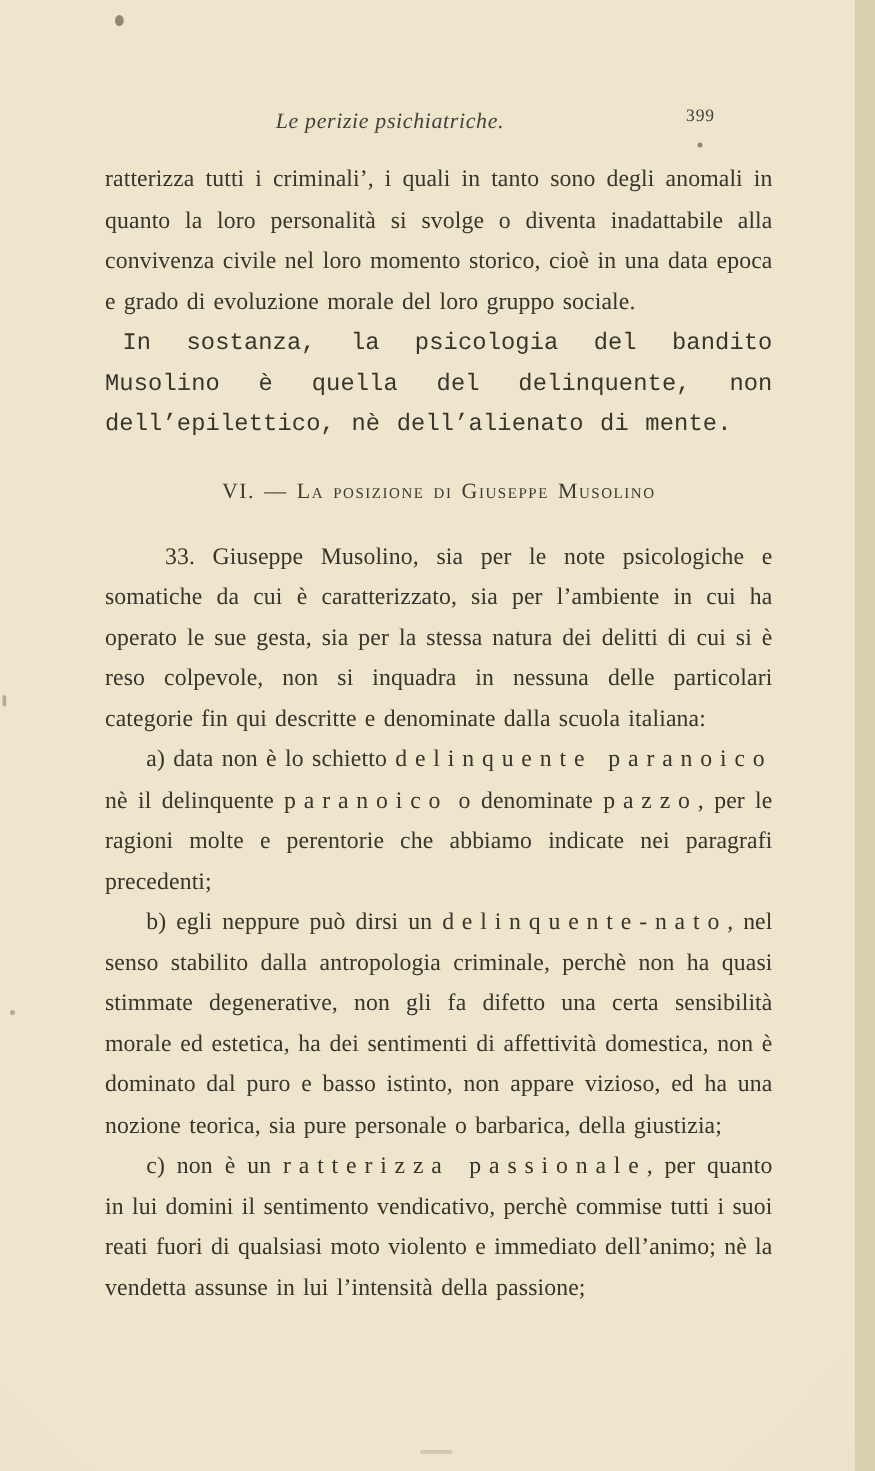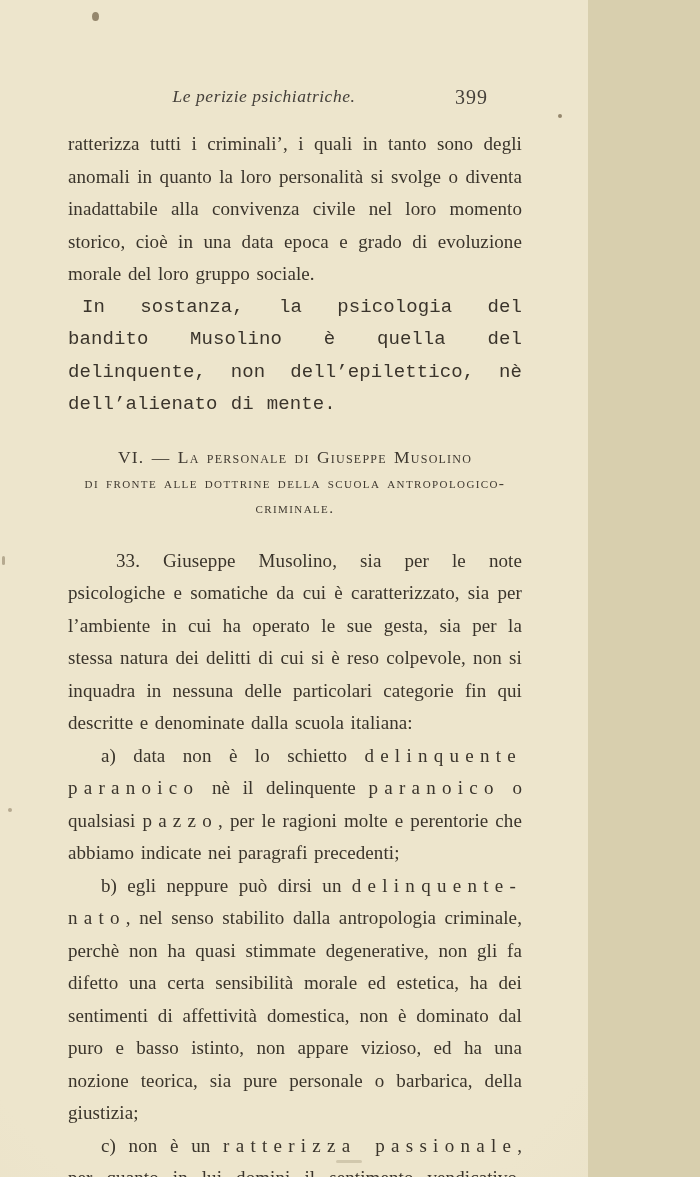--- a/index.html
+++ b/index.html
@@ -5,21 +5,21 @@
   html, body {
     margin: 0;
     padding: 0;
     width: 700px;
     height: 1177px;
     overflow: hidden;
     background: #d8cfae;
   }
   .page {
     position: relative;
-    width: 588px;
+    width: 684px;
     height: 1177px;
     box-sizing: border-box;
     padding: 86px 66px 0 68px;
     background:
       radial-gradient(145% 120% at 48% 45%, #ede5cc 52%, #e7deC3 80%, #ddd3b4 100%);
     font-family: "Liberation Serif", "DejaVu Serif", serif;
     color: #3a342b;
   }
   
   .header {
@@ -32,33 +32,34 @@
     text-align: center;
     padding-right: 62px;
     font-style: italic;
     font-size: 17.5px;
     letter-spacing: 0.03em;
     color: #45403a;
   }
   .page-number {
     position: absolute;
     top: 0;
-    right: 34px;
-    font-size: 20px;
+    right: 46px;
+    font-size: 14px;
     letter-spacing: 0.05em;
     color: #45403a;
     font-family: Liberation Serif, serif;
   }
   
   .body-text {
     font-size: 19px;
     line-height: 32.5px;
     text-align: justify;
     word-spacing: 0.09em;
     letter-spacing: 0.005em;
+    margin-left: 16px;
   }
   .para { margin: 0; }
   .para.indent-sm { text-indent: 14px; font-family: Liberation Mono, monospace; }
   .para.indent-md { text-indent: 33px; }
   .para.indent-lg { text-indent: 48px; }
   .spaced {
     letter-spacing: 0.33em;
   }
   .section-heading {
     margin: 23px 0 25px 0;
@@ -101,22 +102,21 @@
 
   <div class="header">
     <span class="running-title">Le perizie psichiatriche.</span>
     <span class="page-number">399</span>
   </div>
 
   <div class="body-text" id="content">
       <p class="para"><span>ratterizza tutti i criminali’, i quali in tanto sono degli anomali in quanto la loro personalità si svolge o diventa inadattabile alla convivenza civile nel loro momento storico, cioè in una data epoca e grado di evoluzione morale del loro gruppo sociale.</span></p>
       <p class="para indent-sm"><span>In sostanza, la psicologia del bandito Musolino è quella del delinquente, non dell’epilettico, nè dell’alienato di mente.</span></p>
       <div class="section-heading">
-        <div class="heading-line heading-line-0">VI. — La personale di Giuseppe Musolino</div>
-        <div class="heading-line heading-line-1">di fronte alle dottrine della scuola antropologico-criminale.</div>
+        <div class="heading-line heading-line-0">VI. — La posizione di Giuseppe Musolino</div>
       </div>
       <p class="para indent-lg"><span>33. Giuseppe Musolino, sia per le note psicologiche e somatiche da cui è caratterizzato, sia per l’ambiente in cui ha operato le sue gesta, sia per la stessa natura dei delitti di cui si è reso colpevole, non si inquadra in nessuna delle particolari categorie fin qui descritte e denominate dalla scuola italiana:</span></p>
-      <p class="para indent-md"><span>a) data non è lo schietto </span><span class="spaced">delinquente paranoico</span><span> nè il delinquente </span><span class="spaced">paranoico</span><span> o qualsiasi </span><span class="spaced">pazzo</span><span>, per le ragioni molte e perentorie che abbiamo indicate nei paragrafi precedenti;</span></p>
+      <p class="para indent-md"><span>a) data non è lo schietto </span><span class="spaced">delinquente paranoico</span><span> nè il delinquente </span><span class="spaced">paranoico</span><span> o denominate </span><span class="spaced">pazzo</span><span>, per le ragioni molte e perentorie che abbiamo indicate nei paragrafi precedenti;</span></p>
       <p class="para indent-md"><span>b) egli neppure può dirsi un </span><span class="spaced">delinquente-nato</span><span>, nel senso stabilito dalla antropologia criminale, perchè non ha quasi stimmate degenerative, non gli fa difetto una certa sensibilità morale ed estetica, ha dei sentimenti di affettività domestica, non è dominato dal puro e basso istinto, non appare vizioso, ed ha una nozione teorica, sia pure personale o barbarica, della giustizia;</span></p>
       <p class="para indent-md"><span>c) non è un </span><span class="spaced">ratterizza passionale</span><span>, per quanto in lui domini il sentimento vendicativo, perchè commise tutti i suoi reati fuori di qualsiasi moto violento e immediato dell’animo; nè la vendetta assunse in lui l’intensità della passione;</span></p>
     </div>
 
 </div>
 
 </body></html>

